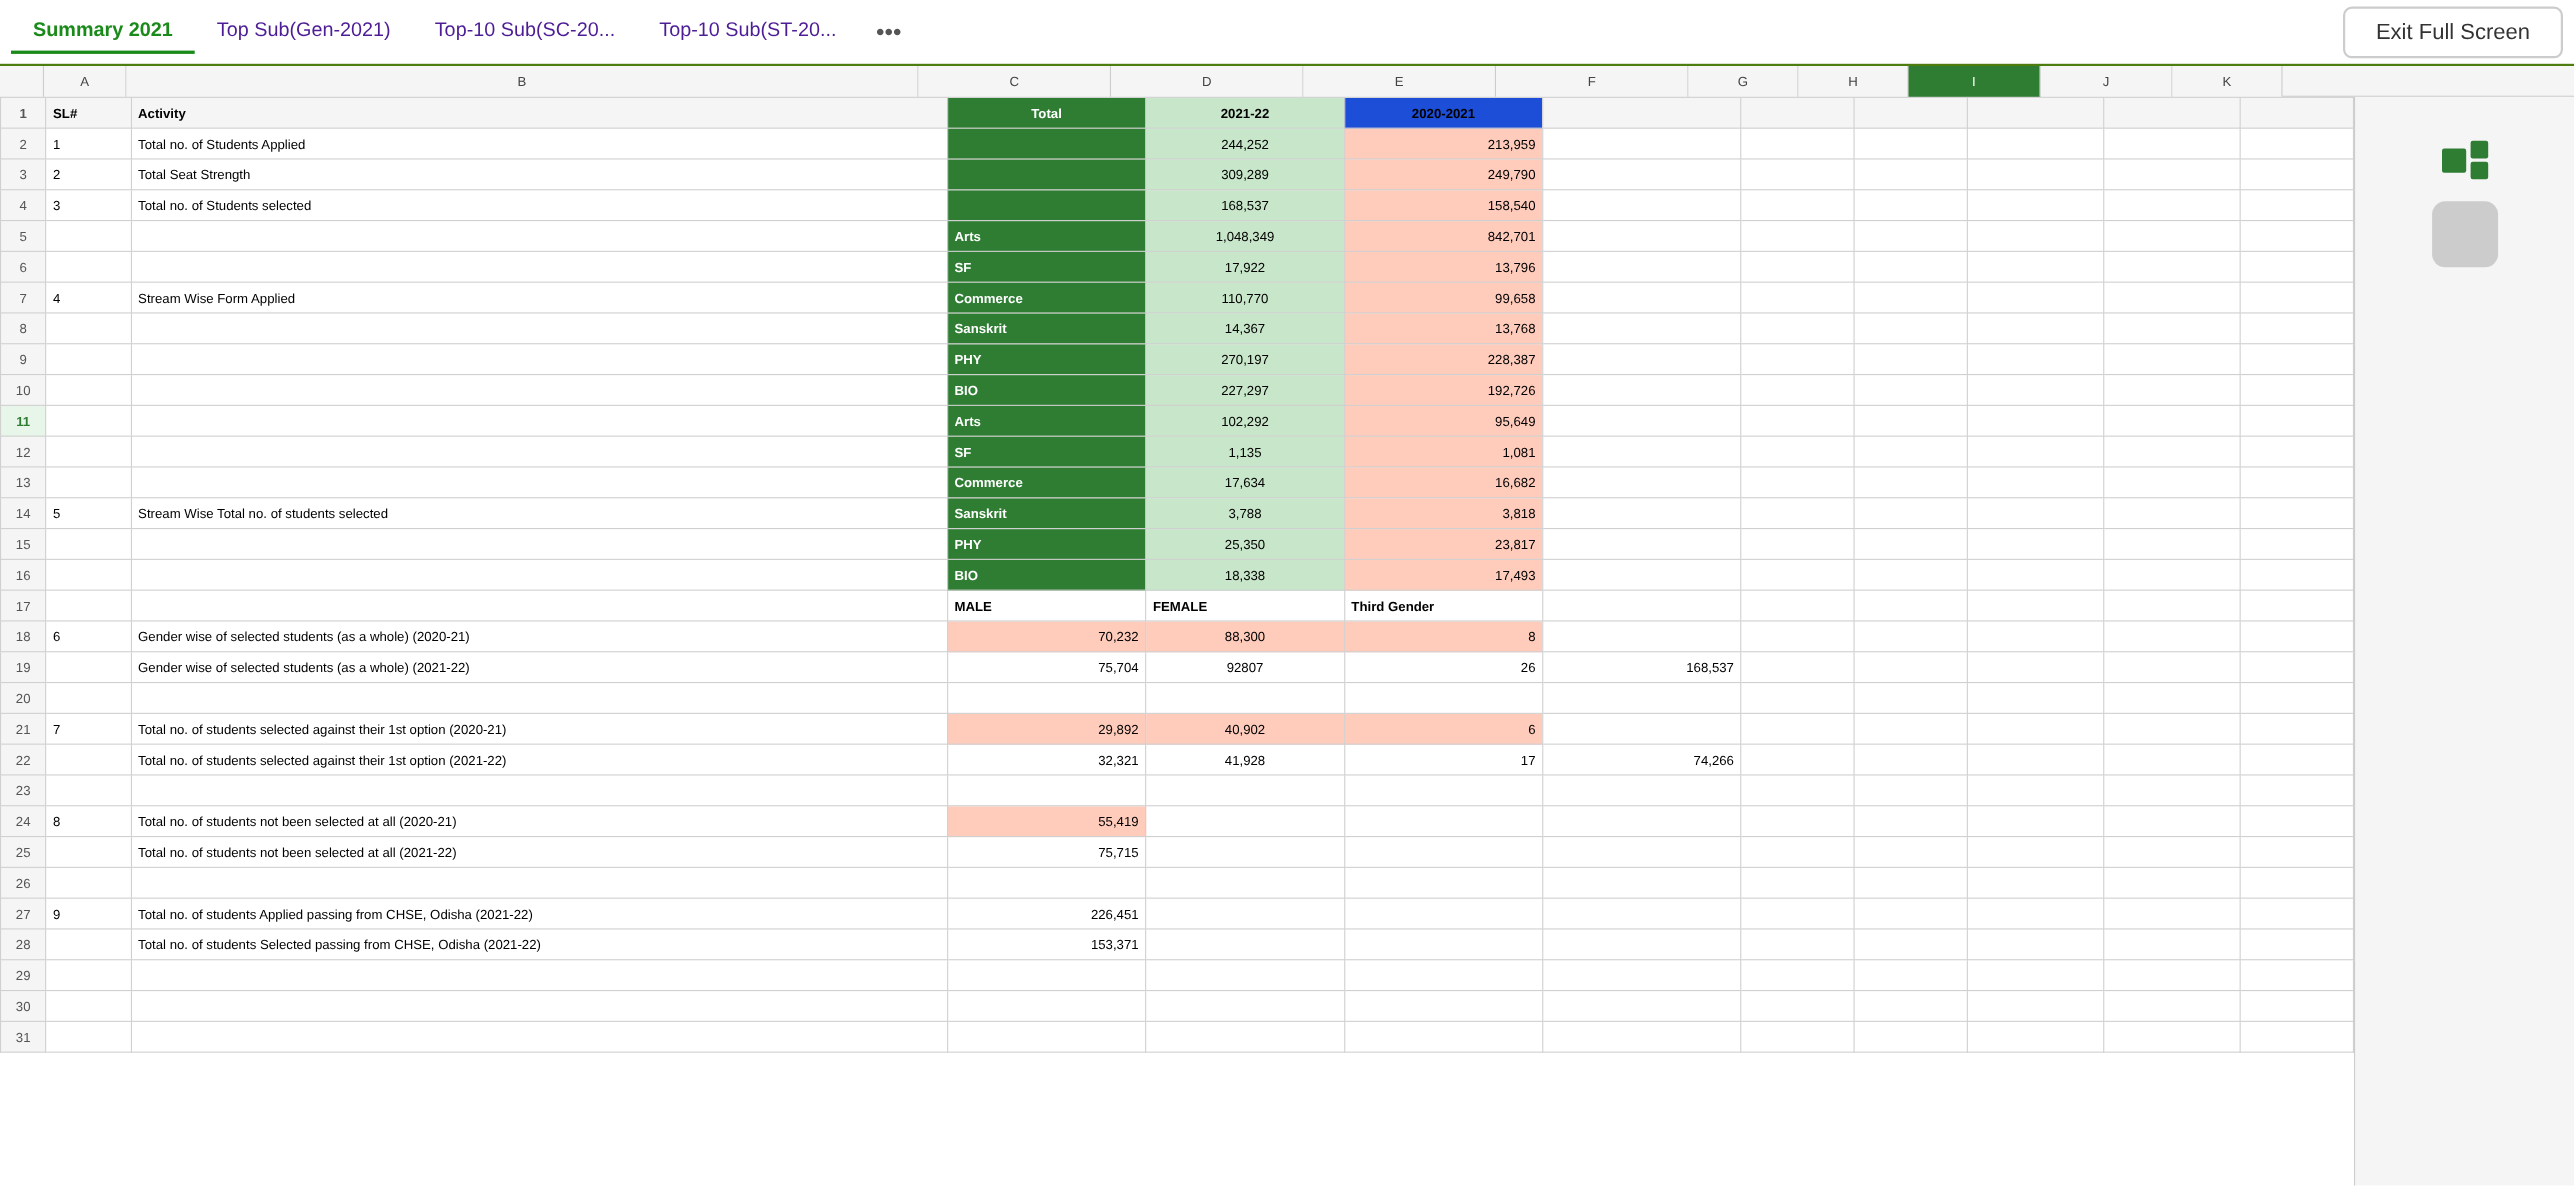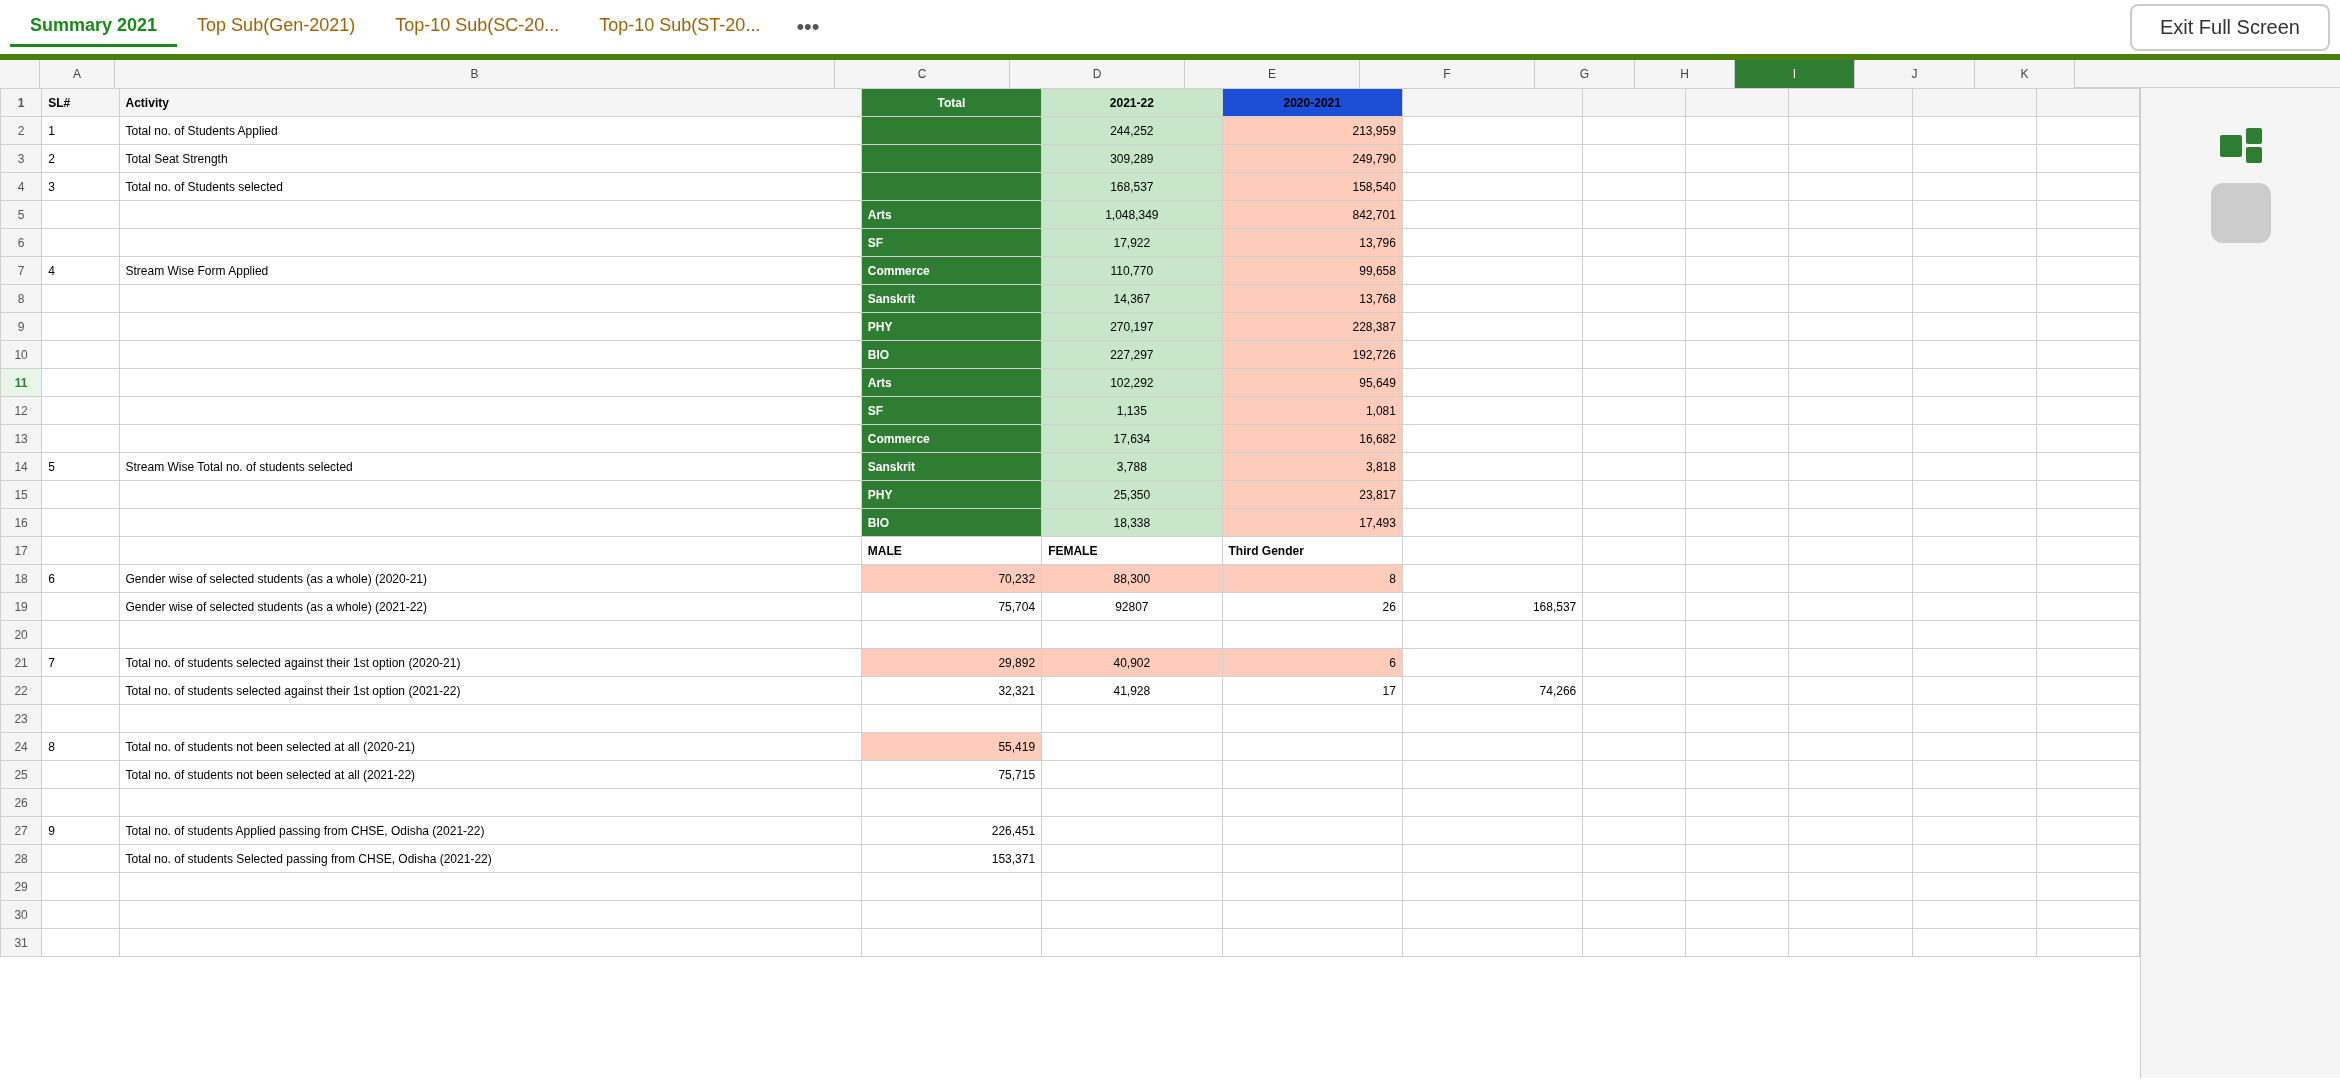--- a/index.html
+++ b/index.html
@@ -1,27 +1,27 @@
 <!DOCTYPE html>
 <html><head>
   <meta charset="utf-8">
   <style>
     * { margin: 0; padding: 0; box-sizing: border-box; }
     body { font-family: Arial, sans-serif; font-size: 13px; background: #fff; overflow: hidden; width: 2340px; height: 1080px; }
 
     
     .tab-bar {
       display: flex; align-items: center; height: 60px;
-      background: #fff; border-bottom: 6px solid #4d7c0f;
+      background: #fff; border-bottom: 2px solid #4d7c0f;
       padding: 0 10px; gap: 0;
     }
     .tab {
       padding: 8px 20px; font-size: 18px; cursor: pointer;
       border-bottom: 3px solid transparent; white-space: nowrap;
-      color: #a16207;
+      color: #4c1d95;
     }
     .tab.active { color: #1a8a1a; font-weight: bold; border-bottom: 3px solid #1a8a1a; }
     .tab-more { font-size: 22px; color: #555; padding: 8px 16px; cursor: pointer; }
     .exit-btn {
       margin-left: auto; padding: 10px 28px; font-size: 20px;
       background: #fff; border: 2px solid #ccc; border-radius: 8px;
       cursor: pointer; font-weight: 500; color: #333;
     }
 
     

